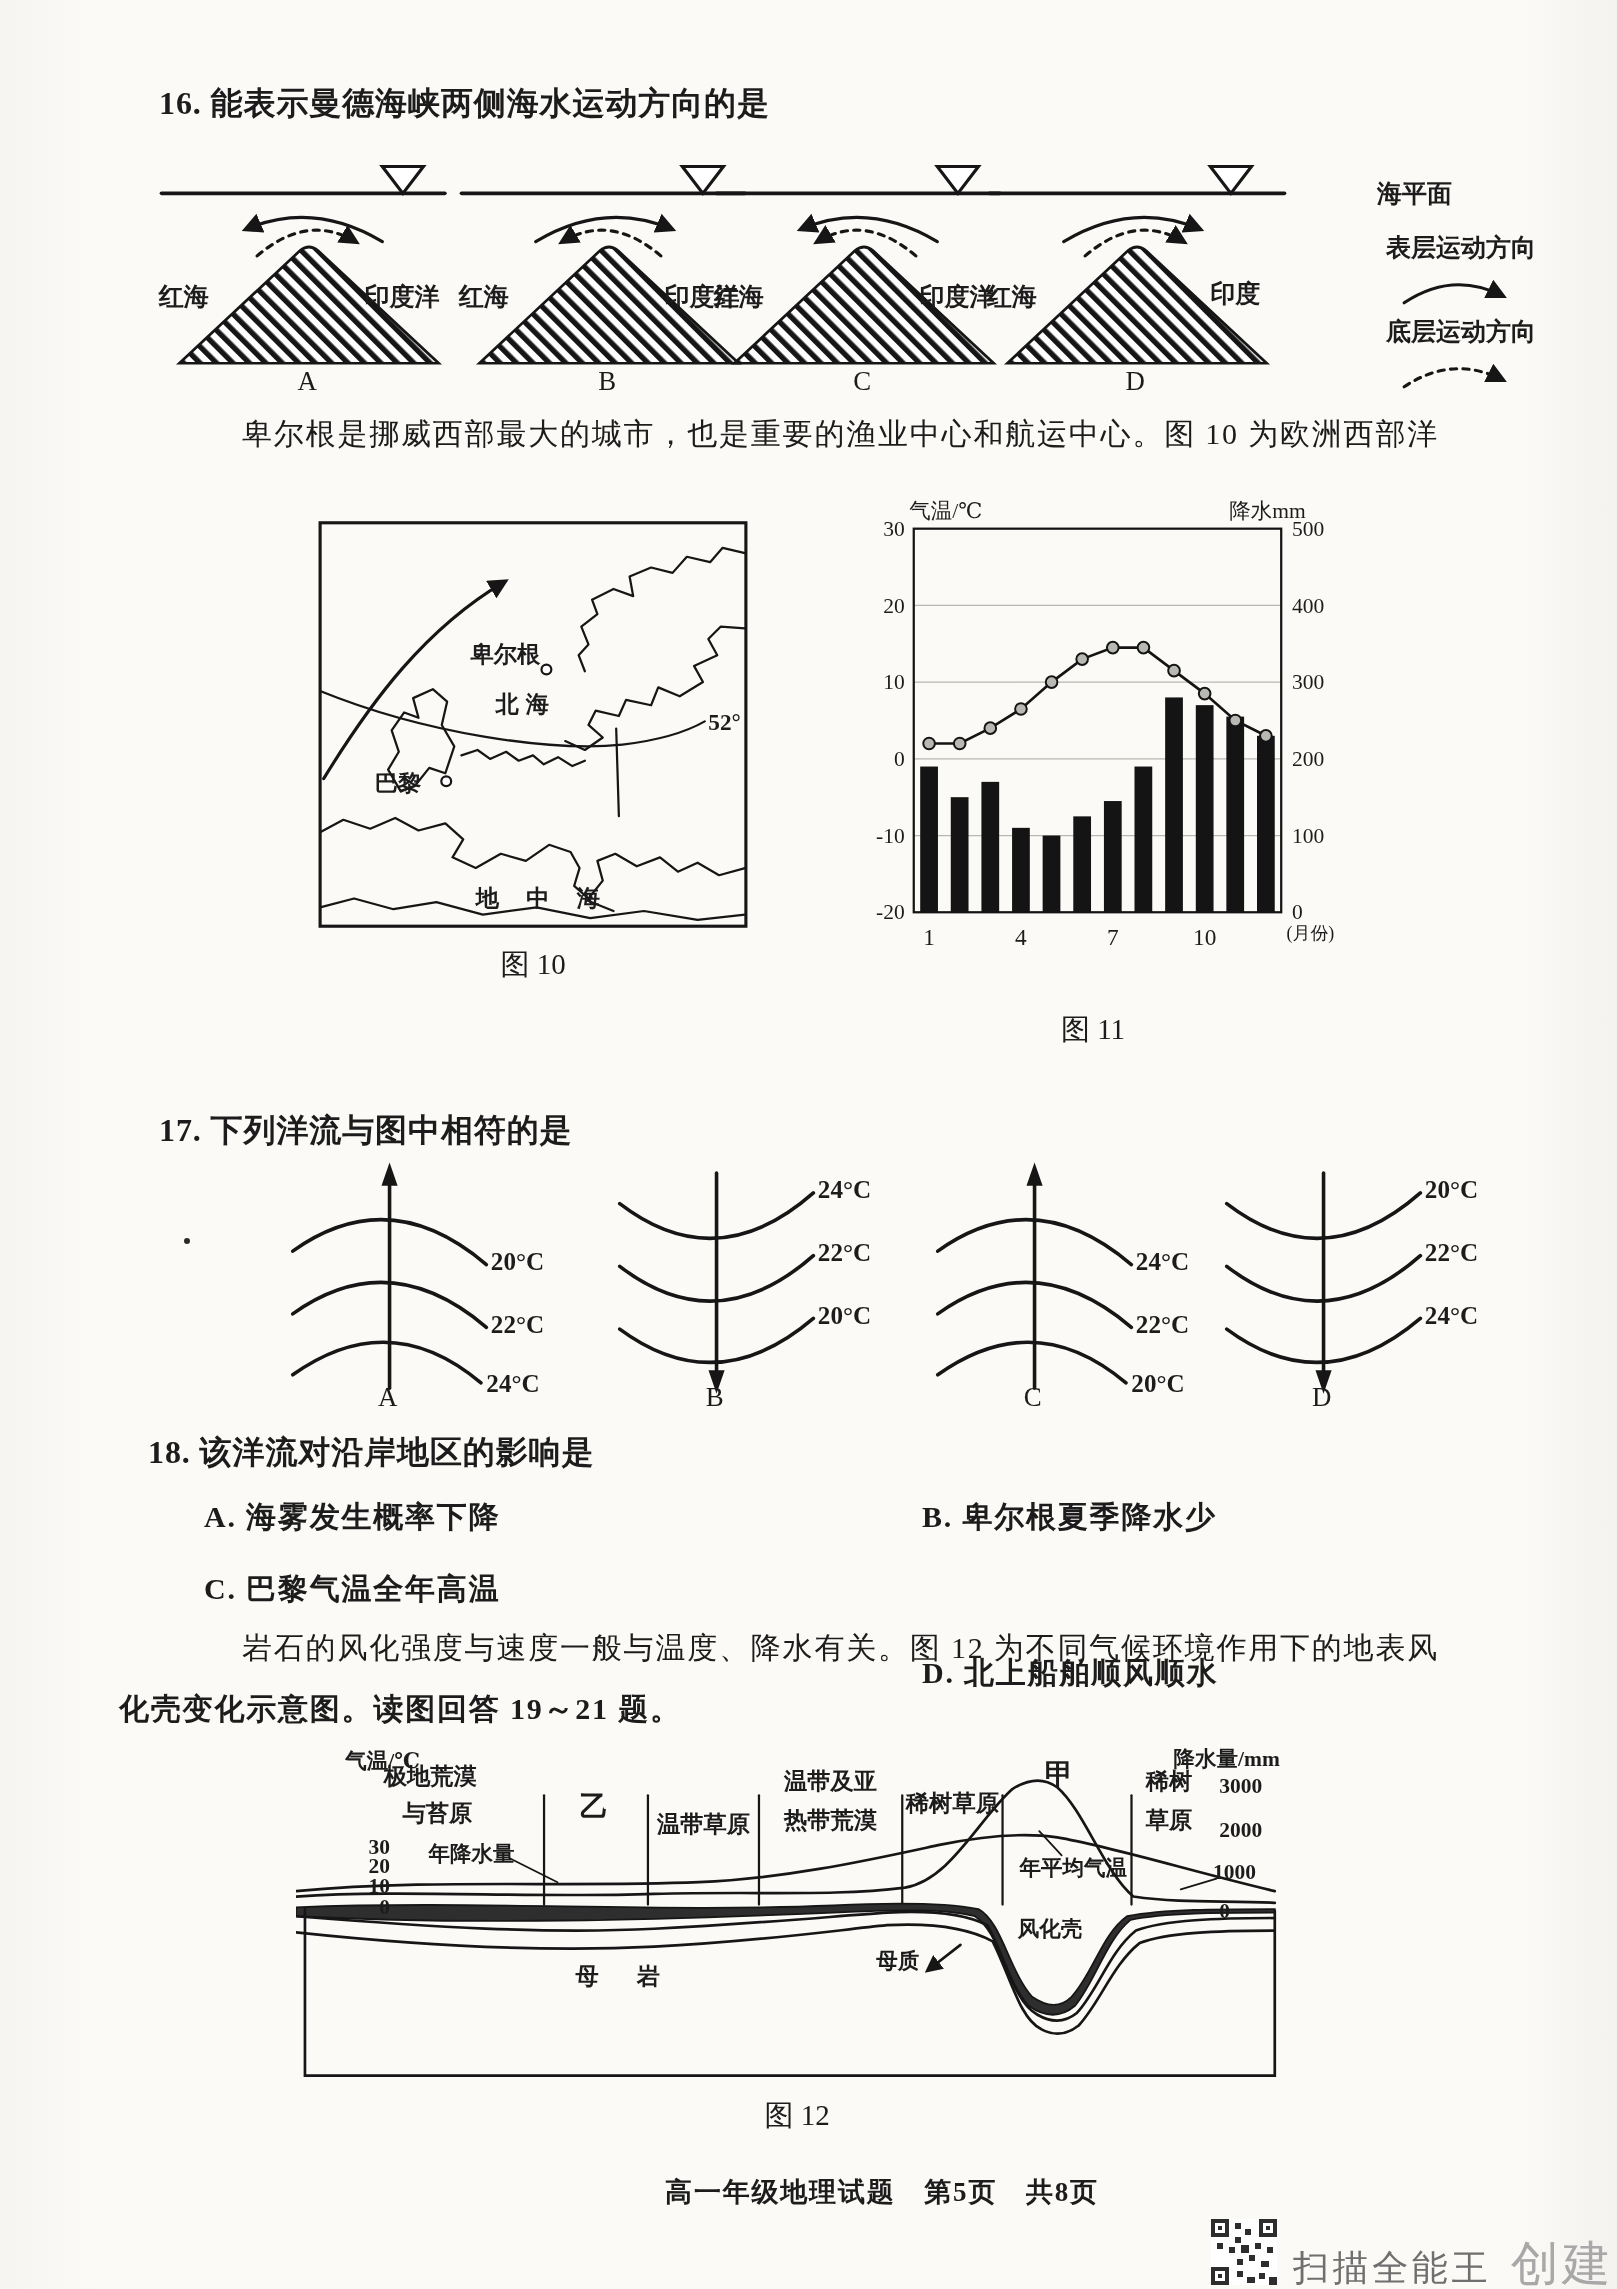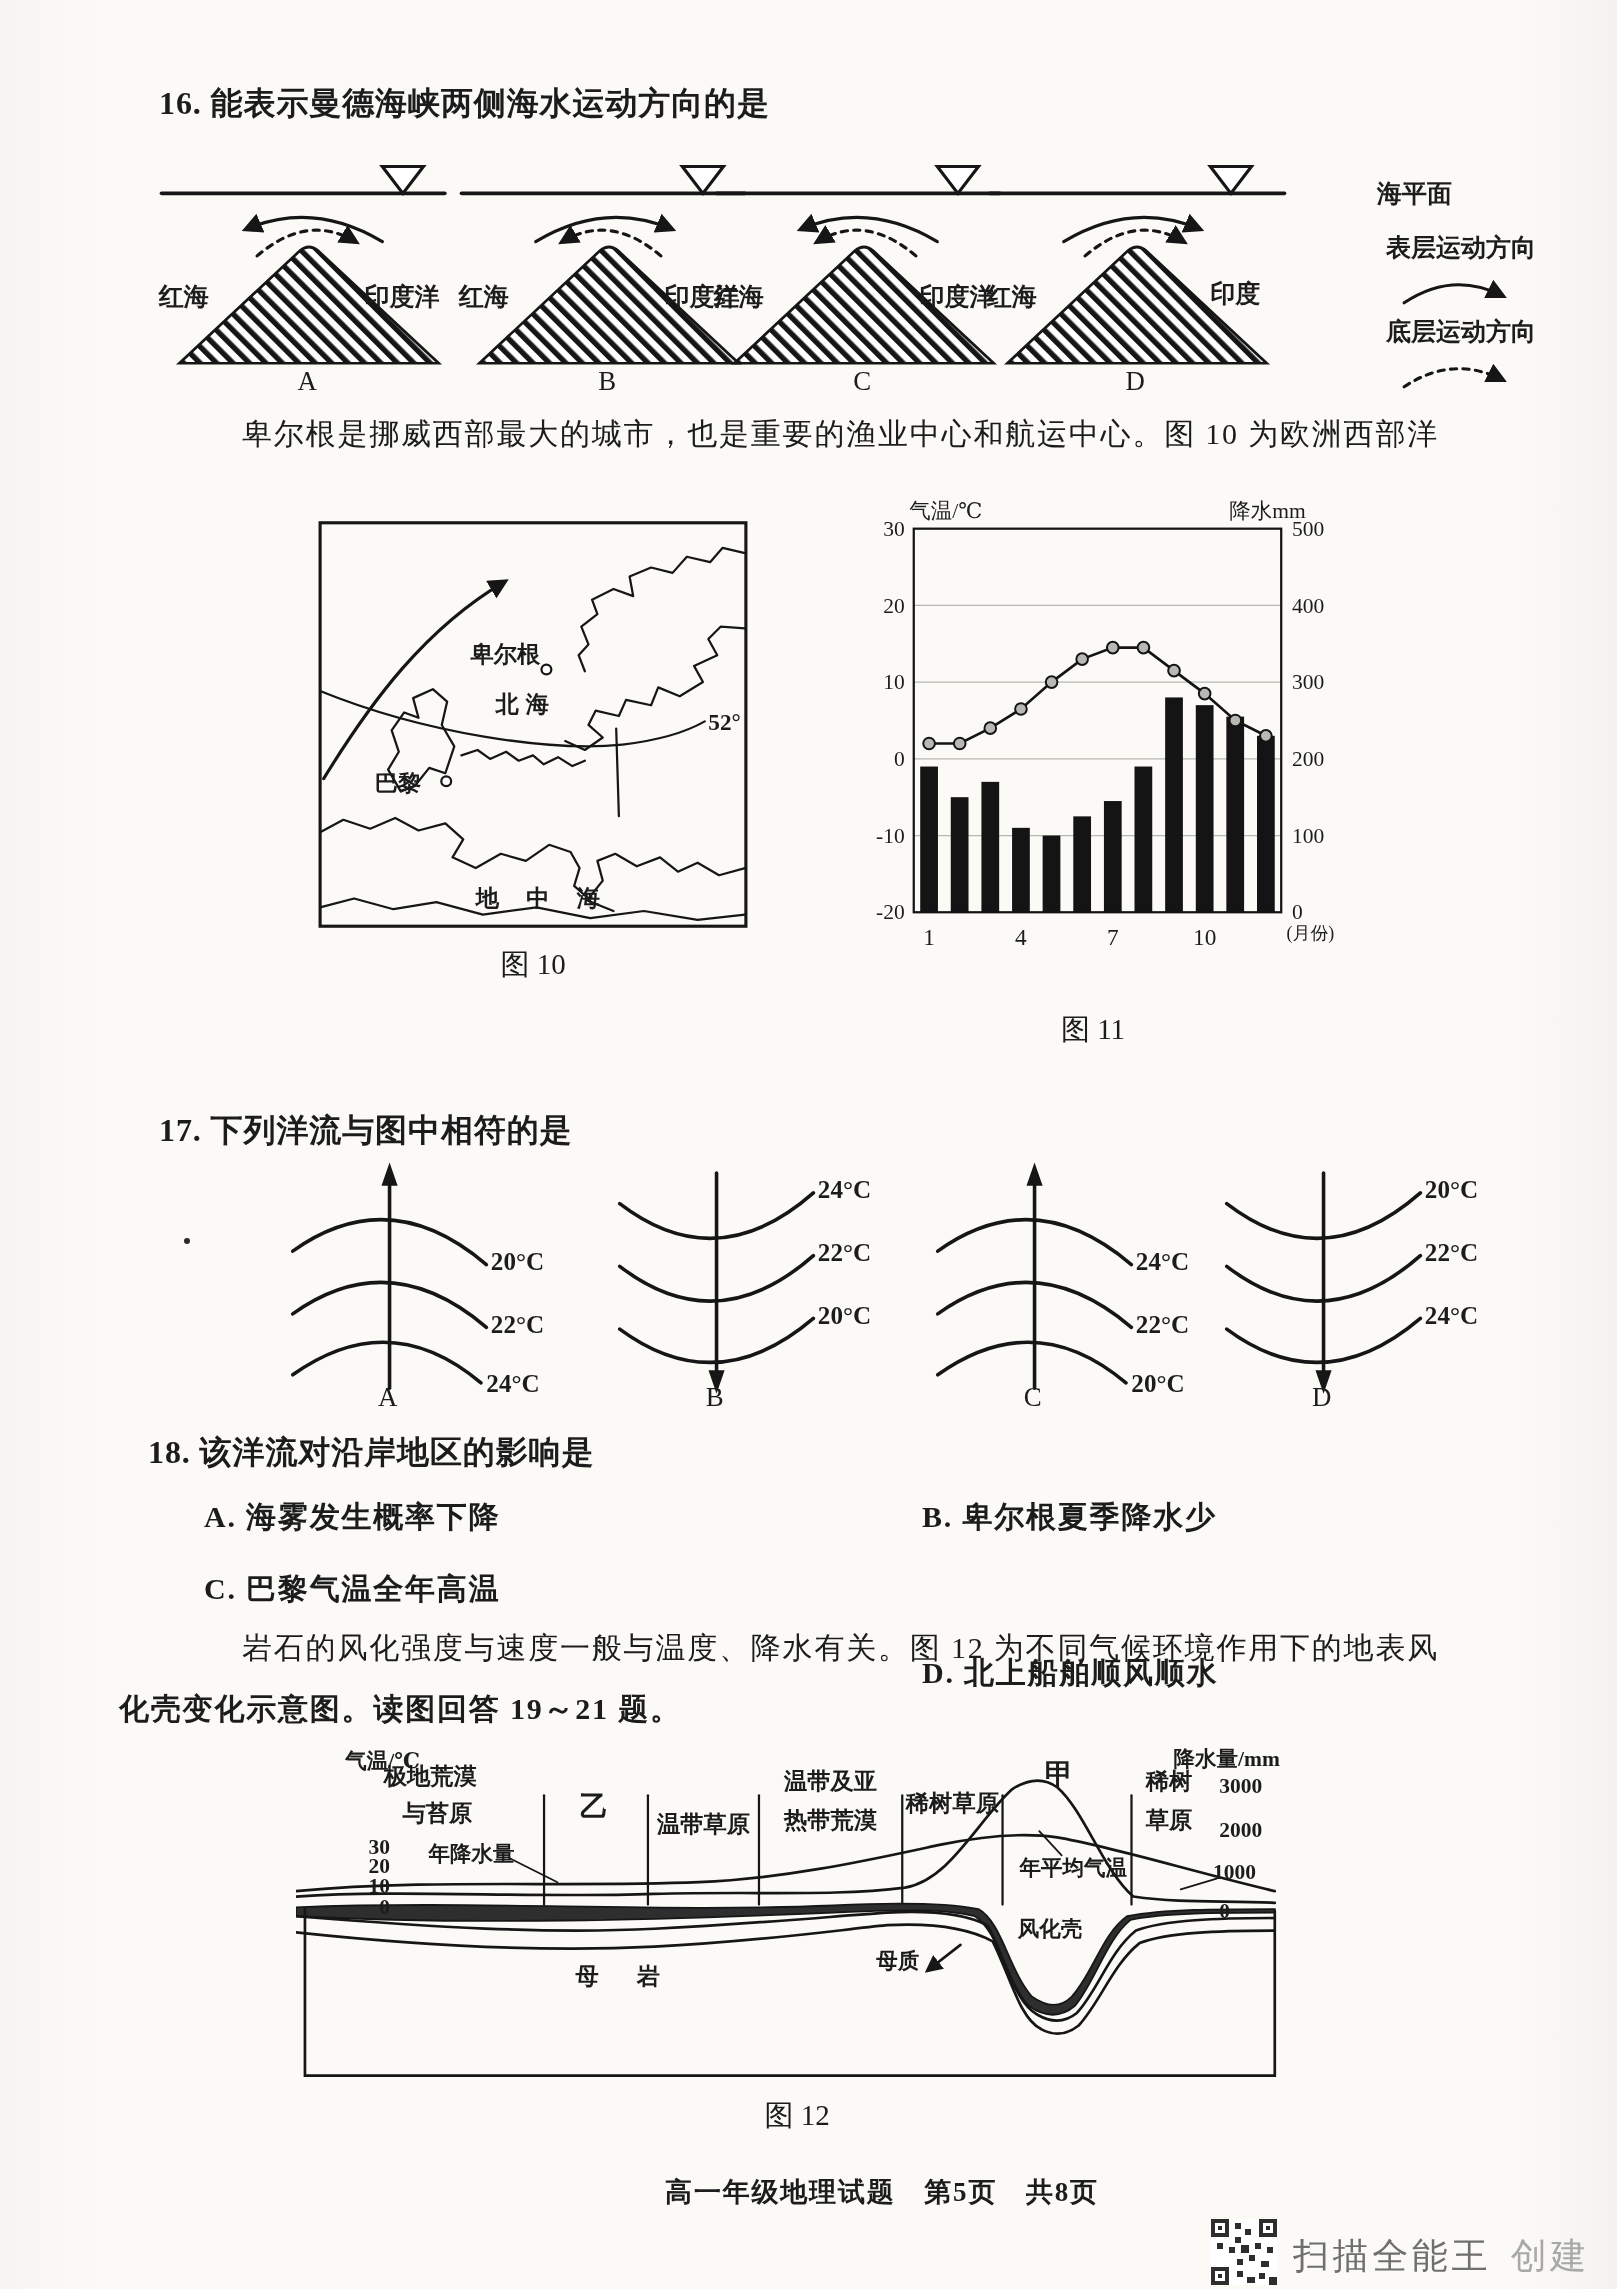--- a/index.html
+++ b/index.html
@@ -9,21 +9,21 @@
   .abs{position:absolute;}
   .qtitle{font-size:32px;font-weight:600;letter-spacing:0.9px;}
   .ptext{font-size:30px;font-weight:400;letter-spacing:1.8px;}
   .opt{font-size:30px;font-weight:600;letter-spacing:1.8px;}
   .cap{font-size:29px;font-weight:500;text-align:center;}
   .leg{font-size:25px;font-weight:600;}
   svg text{font-family:"Liberation Serif","DejaVu Serif",serif;fill:#1c1c1c;}
   svg path,svg line,svg polyline{stroke-linecap:round;}
   .footer{font-size:27px;font-weight:600;text-align:center;letter-spacing:1.8px;}
   .wm1{font-size:36px;color:#6f6f6f;letter-spacing:3.6px;}
-  .wm2{font-size:36px;color:#a8a8a8;letter-spacing:3.6px;margin-left:19.7px;}
+  .wm2{font-size:48px;color:#a8a8a8;letter-spacing:3.6px;margin-left:19.7px;}
 </style>
 </head>
 <body>
 
 <div id="page">
 
   <svg width="0" height="0" class="abs" aria-hidden="true">
     <defs>
       <pattern id="hatch" width="13" height="13" patternUnits="userSpaceOnUse" patternTransform="rotate(-45)">
         <rect width="13" height="13" fill="#ffffff"></rect>

